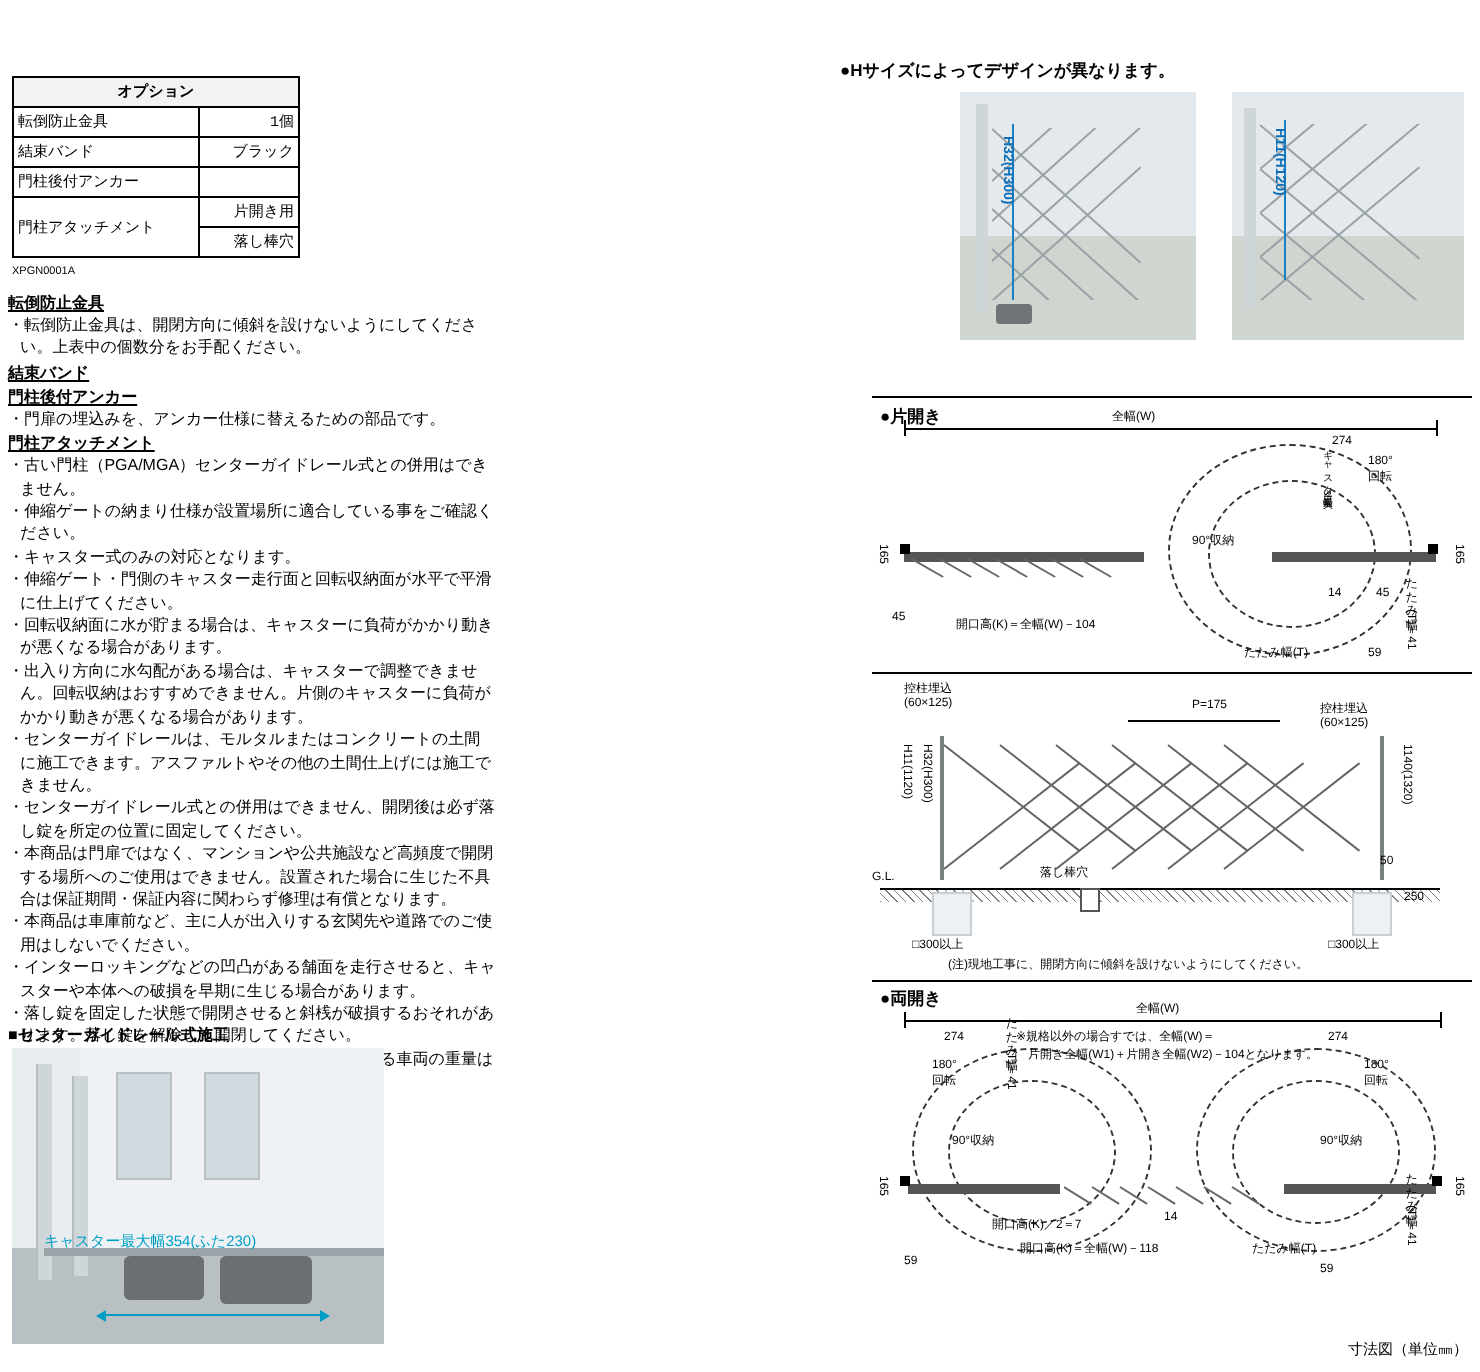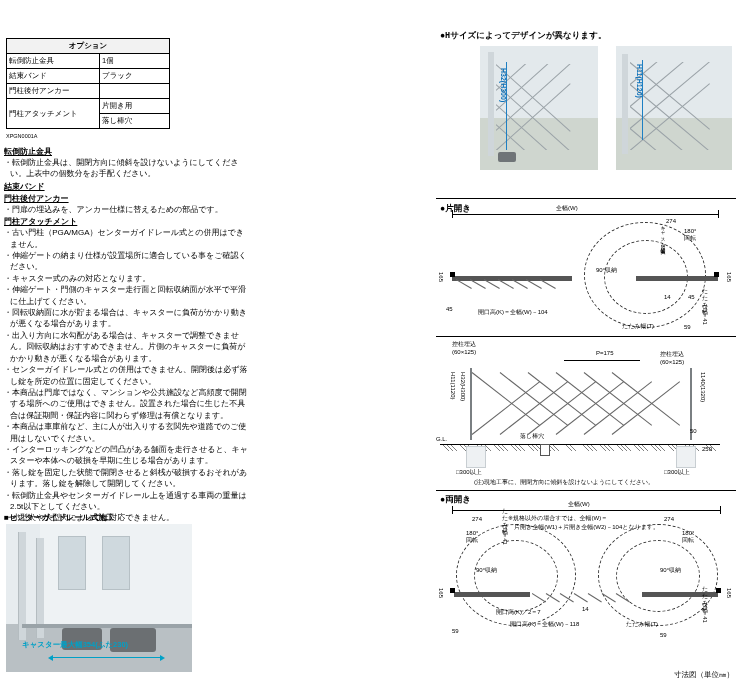--- a/index.html
+++ b/index.html
@@ -2,24 +2,24 @@
 <html><head>
 <meta charset="utf-8">
 <style>
   html,body{margin:0;padding:0;background:#ffffff;}
   body{width:740px;height:686px;position:relative;overflow:hidden;
        font-family:"Liberation Sans","DejaVu Sans",sans-serif;color:#000;}
   .page{position:absolute;inset:0;}
 
   
   .abs{position:absolute;}
-  .ctr{text-align:left;}
-
-  
-  .opt-table{position:absolute;left:6px;top:38px;width:164px;border-collapse:collapse;padding-left:10px;}
+  .ctr{text-align:right;font-family:Liberation Mono, monospace;}
+
+  
+  .opt-table{position:absolute;left:6px;top:38px;width:144px;border-collapse:collapse;padding-left:10px;}
   .opt-table td{border:1px solid #000;font-size:7.5px;padding:1px 2px;height:12px;}
   .opt-table .hdr{text-align:center;font-weight:bold;background:#f2f2f2;}
   .opt-table .lab{width:88px;}
   .opt-code{position:absolute;left:6px;top:133px;font-size:5.5px;}
 
   
   .note-block{position:absolute;left:4px;width:244px;}
   .bullet{font-size:8px;line-height:11.4px;text-indent:-6px;padding-left:6px;}
 
   
@@ -27,21 +27,21 @@
 
   
   .photo-title{position:absolute;left:4px;top:512px;font-size:8px;font-weight:bold;}
   .photo{position:absolute;left:6px;top:524px;width:186px;height:148px;
          background:linear-gradient(#dfe6ea,#cfd8dd);overflow:hidden;border:0;}
   .photo .ground{position:absolute;left:0;bottom:0;width:100%;height:48px;background:#b9c0c4;}
   .photo .wallL{position:absolute;left:0;top:0;width:34px;height:112px;background:#e7ecef;}
   .photo .post{position:absolute;width:7px;background:#cfd6da;border-left:1px solid #b4bcc0;}
   .photo .rail{position:absolute;left:16px;bottom:44px;width:170px;height:4px;background:#9aa3a8;}
   .photo .gateblob{position:absolute;background:#6b6f72;border-radius:3px;}
-  .cap-cyan{position:absolute;left:22px;top:640px;font-size:7.5px;color:#00a0c6;font-weight:bold;text-align:right;}
+  .cap-cyan{position:absolute;left:22px;top:616px;font-size:7.5px;color:#00a0c6;font-weight:normal;text-align:right;}
 
   
   .rtitle{position:absolute;font-size:8.5px;font-weight:bold;}
   .hline{position:absolute;background:#000;height:1px;}
   .vline{position:absolute;background:#000;width:1px;}
   .box-photo{position:absolute;background:#dfe7ea;overflow:hidden;}
   .box-photo .sky{position:absolute;left:0;top:0;width:100%;height:60%;background:#e3e9ec;}
   .box-photo .grn{position:absolute;left:0;bottom:0;width:100%;height:42%;background:#cfd6cf;}
   .lattice{position:absolute;overflow:hidden;}
   .lat-line{position:absolute;background:#9aa2a7;height:1px;transform-origin:left center;}
@@ -103,20 +103,21 @@
     <div class="kwu" style="margin-top:1px;">結束バンド</div>
     <div class="kwu" style="margin-top:1px;">門柱後付アンカー</div>
     <div class="bullet">・門扉の埋込みを、アンカー仕様に替えるための部品です。</div>
     <div class="kwu" style="margin-top:1px;">門柱アタッチメント</div>
     <div class="bullet">・古い門柱（PGA/MGA）センターガイドレール式との併用はできません。</div>
     <div class="bullet">・伸縮ゲートの納まり仕様が設置場所に適合している事をご確認ください。</div>
     <div class="bullet">・キャスター式のみの対応となります。</div>
     <div class="bullet">・伸縮ゲート・門側のキャスター走行面と回転収納面が水平で平滑に仕上げてください。</div>
     <div class="bullet">・回転収納面に水が貯まる場合は、キャスターに負荷がかかり動きが悪くなる場合があります。</div>
     <div class="bullet">・出入り方向に水勾配がある場合は、キャスターで調整できません。回転収納はおすすめできません。片側のキャスターに負荷がかかり動きが悪くなる場合があります。</div>
+    <div class="bullet">・センターガイドレールは、モルタルまたはコンクリートの土間に施工できます。アスファルトやその他の土間仕上げには施工できません。</div>
     <div class="bullet">・センターガイドレール式との併用はできません、開閉後は必ず落し錠を所定の位置に固定してください。</div>
     <div class="bullet">・本商品は門扉ではなく、マンションや公共施設など高頻度で開閉する場所へのご使用はできません。設置された場合に生じた不具合は保証期間・保証内容に関わらず修理は有償となります。</div>
     <div class="bullet">・本商品は車庫前など、主に人が出入りする玄関先や道路でのご使用はしないでください。</div>
     <div class="bullet">・インターロッキングなどの凹凸がある舗面を走行させると、キャスターや本体への破損を早期に生じる場合があります。</div>
     <div class="bullet">・落し錠を固定した状態で開閉させると斜桟が破損するおそれがあります。落し錠を解除して開閉してください。</div>
     <div class="bullet">・転倒防止金具やセンターガイドレール上を通過する車両の重量は2.5t以下としてください。</div>
     <div class="bullet">・小型犬や大型犬によっては対応できません。</div>
     <div class="bullet">・猫の出入りを防止することはできません。</div>
   </div>
 
@@ -131,21 +132,21 @@
     <div class="post" style="left:30px;top:14px;height:100px;"></div>
     <div class="rail"></div>
     <div class="gateblob" style="left:56px;bottom:22px;width:40px;height:22px;"></div>
     <div class="gateblob" style="left:104px;bottom:20px;width:46px;height:24px;"></div>
     <div class="abs" style="left:44px;bottom:14px;width:112px;height:1px;background:#00a0c6;"></div>
     <div class="abs" style="left:42px;bottom:11px;width:0;height:0;border-top:3px solid transparent;border-bottom:3px solid transparent;border-right:5px solid #00a0c6;"></div>
     <div class="abs" style="left:154px;bottom:11px;width:0;height:0;border-top:3px solid transparent;border-bottom:3px solid transparent;border-left:5px solid #00a0c6;"></div>
   </div>
   <div class="cap-cyan">キャスター最大幅354(ふた230)</div>
 
-  <div class="rtitle" style="left:440px;top:30px;font-family:Liberation Mono, monospace;">●Hサイズによってデザインが異なります。</div>
+  <div class="rtitle" style="left:420px;top:30px;">●Hサイズによってデザインが異なります。</div>
 
   <div class="box-photo" style="left:480px;top:46px;width:118px;height:124px;">
     <div class="sky"></div>
     <div class="grn"></div>
     <div class="abs" style="left:8px;top:6px;width:6px;height:104px;background:#cfd6da;"></div>
     <div class="lattice" style="left:16px;top:18px;width:96px;height:86px;">
       <div class="lat-line" style="left:0;top:0;width:100px;transform:rotate(42deg);"></div>
       <div class="lat-line" style="left:0;top:20px;width:100px;transform:rotate(42deg);"></div>
       <div class="lat-line" style="left:0;top:40px;width:100px;transform:rotate(42deg);"></div>
       <div class="lat-line" style="left:0;top:60px;width:100px;transform:rotate(42deg);"></div>

